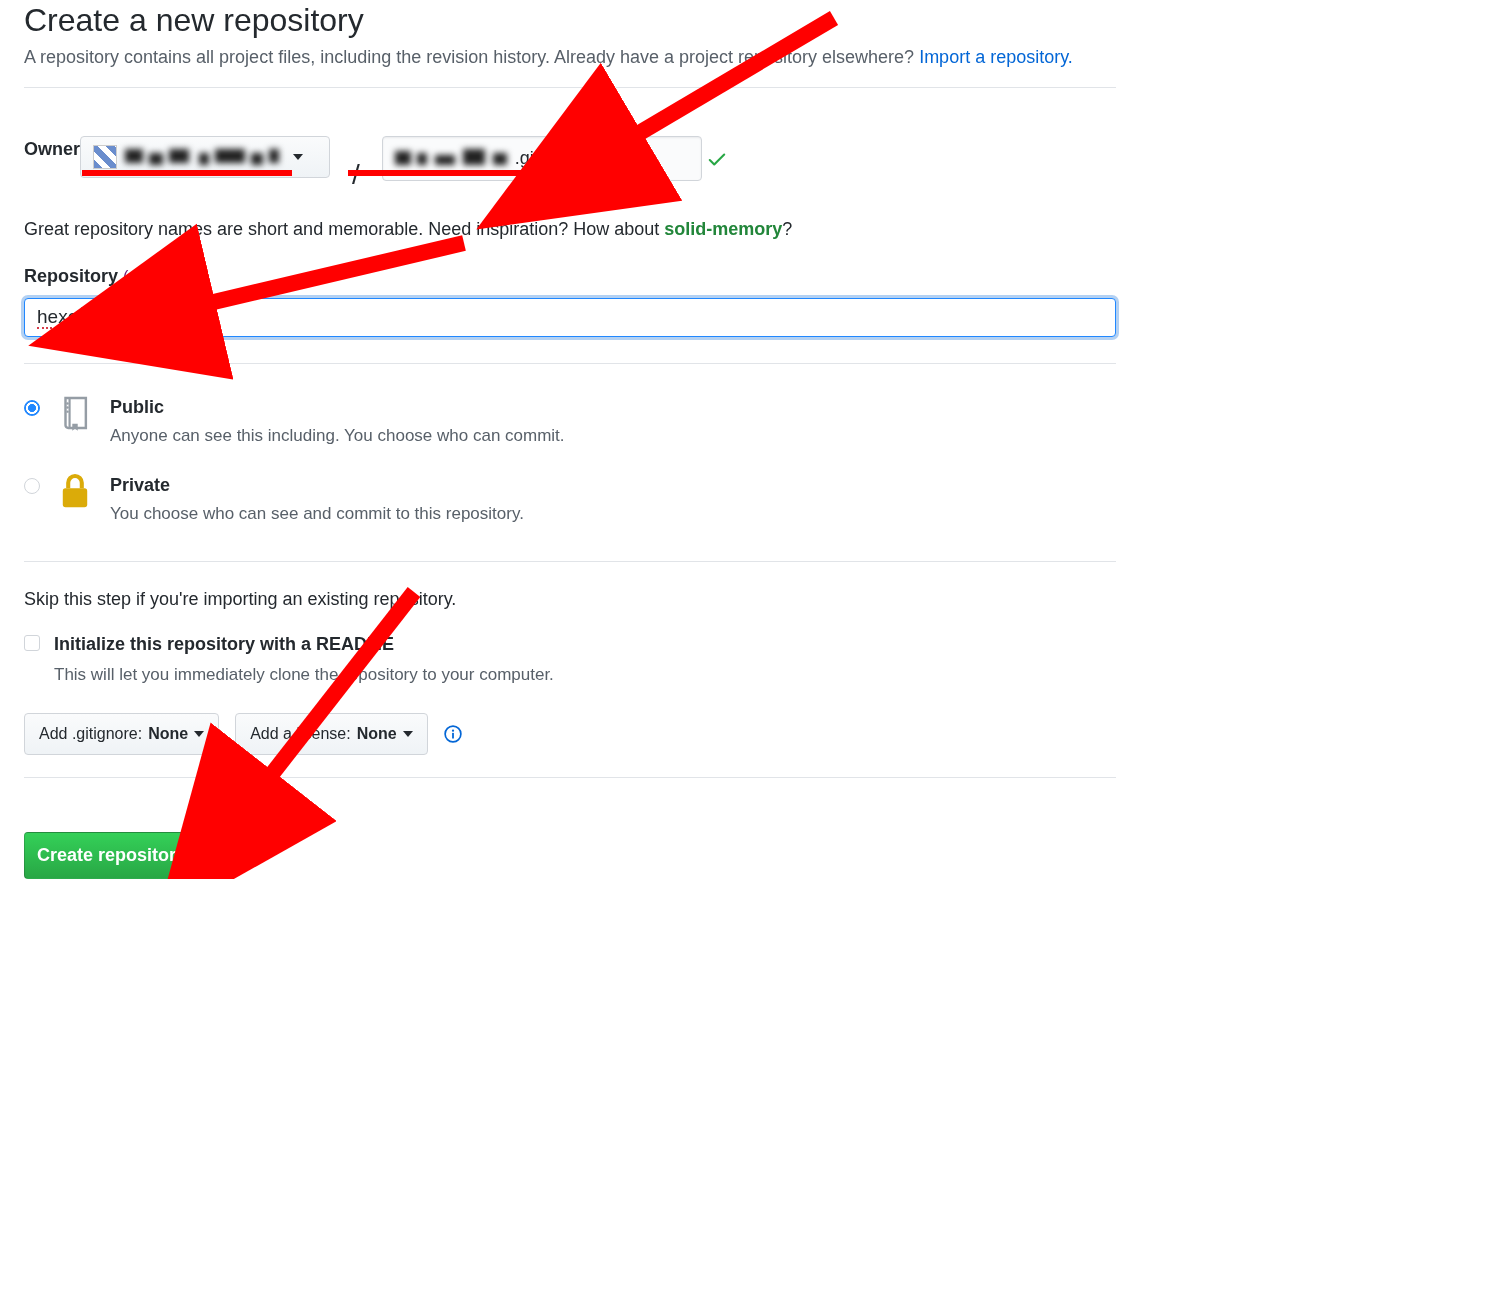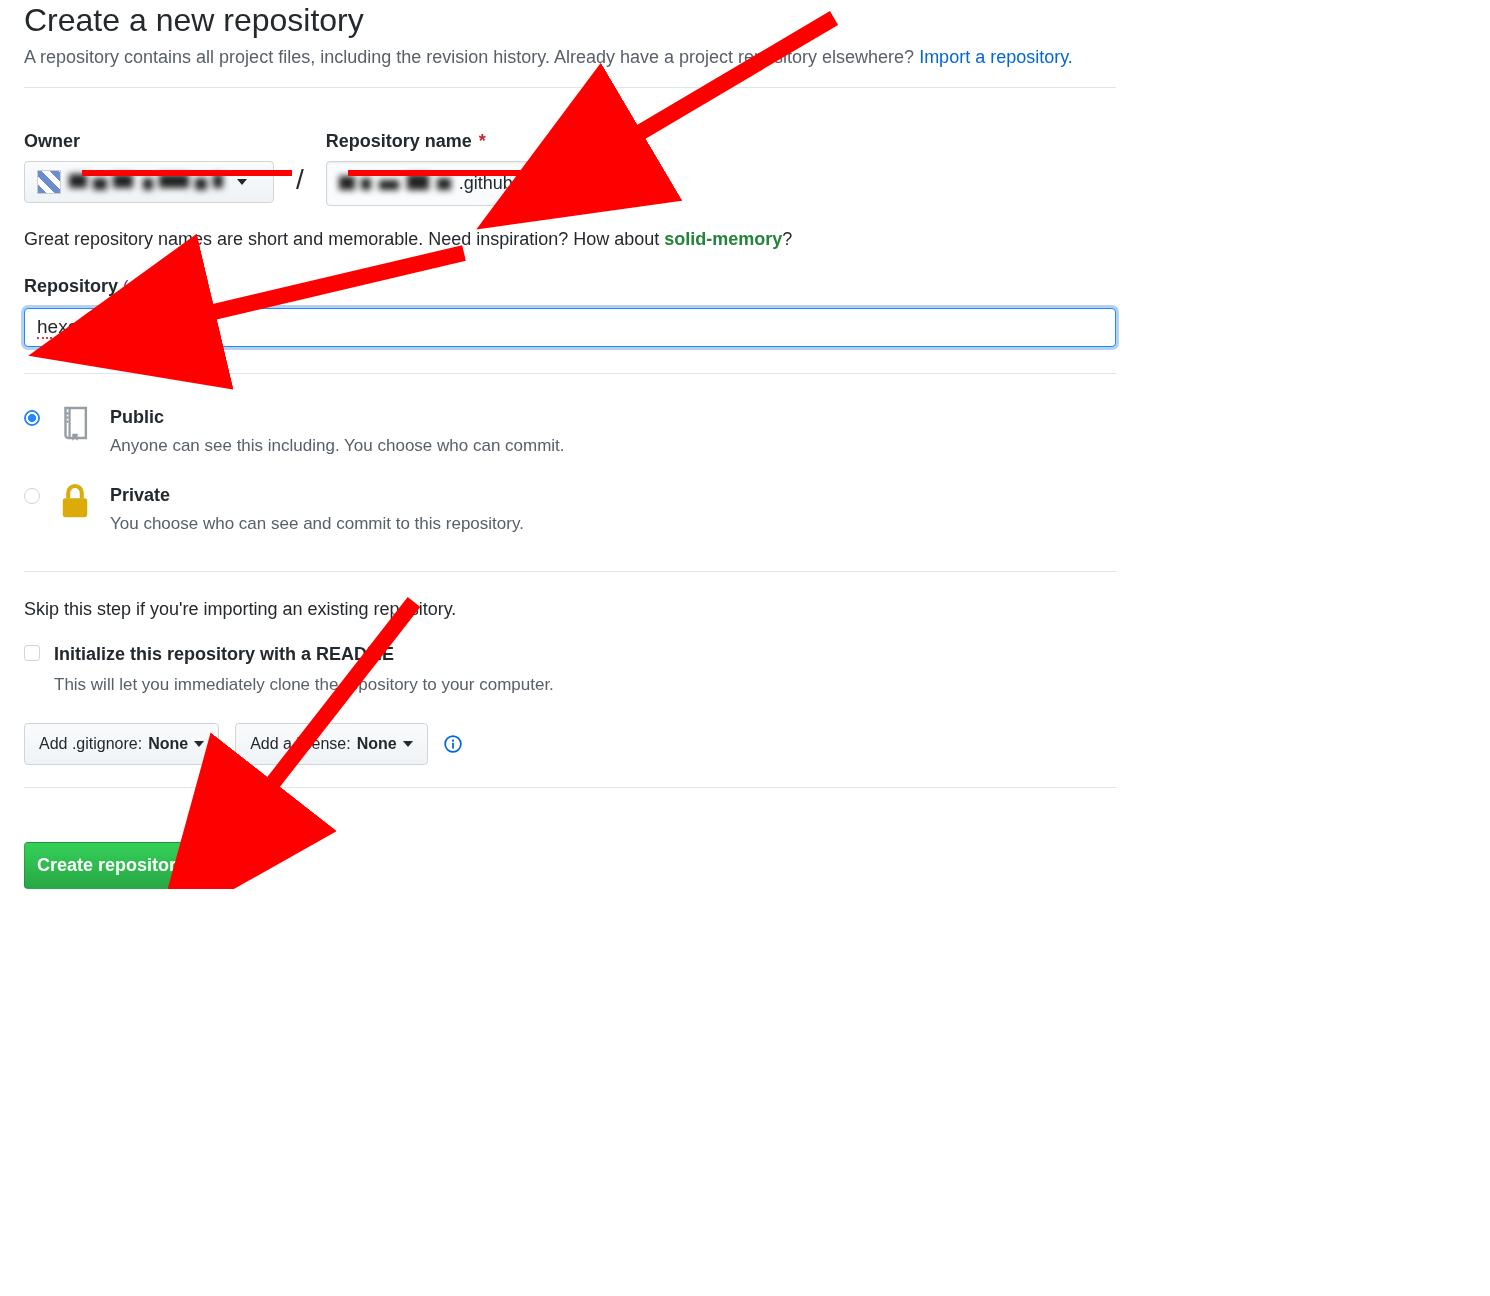--- a/index.html
+++ b/index.html
@@ -26,21 +26,21 @@
   .subhead {
     color: #586069;
     font-size: 18px;
     margin: 4px 0 16px 0;
   }
   a.import-link { color: #0366d6; text-decoration: none; }
   hr.rule { border: none; border-top: 1px solid #e1e4e8; margin: 0 0 24px 0; }
   hr.rule2 { border: none; border-top: 1px solid #e1e4e8; margin: 16px 0 24px 0; }
 
   .row { display: flex; align-items: flex-start; gap: 16px; position: relative; }
-  .col { display: flex; flex-direction: column; }
+  .col { display: flex; flex-direction: row; margin-top: 8px; }
   .label { font-weight: 600; font-size: 18px; margin-bottom: 6px; }
   .required { color: #cb2431; font-weight: 600; margin-left: 2px; }
 
   .owner-btn {
     display: inline-flex;
     align-items: center;
     gap: 8px;
     border: 1px solid #d1d5da;
     border-radius: 4px;
     padding: 8px 12px;
@@ -182,24 +182,20 @@
       <div class="owner-btn">
         <span class="owner-avatar"></span>
         <span class="owner-name"></span>
         <span class="caret-down"></span>
       </div>
     </div>
 
     <div class="slash">/</div>
 
     <div class="col">
-      <span class="label">
-        <span>Repository name</span>
-        <span class="required">*</span>
-      </span>
       <div class="repo-wrap">
         <div class="repo-input">
           <span class="repo-blur"></span>
           <span class="repo-suffix">.github.io</span>
         </div>
         <span class="check-icon">
           <svg viewBox="0 0 16 16">
               <path fill="#28a745" d="M13.78 4.22a.75.75 0 010 1.06l-7.25 7.25a.75.75 0 01-1.06 0L2.22 9.28a.75.75 0 111.06-1.06L6 10.94l6.72-6.72a.75.75 0 011.06 0z"></path>
             </svg>
         </span>

